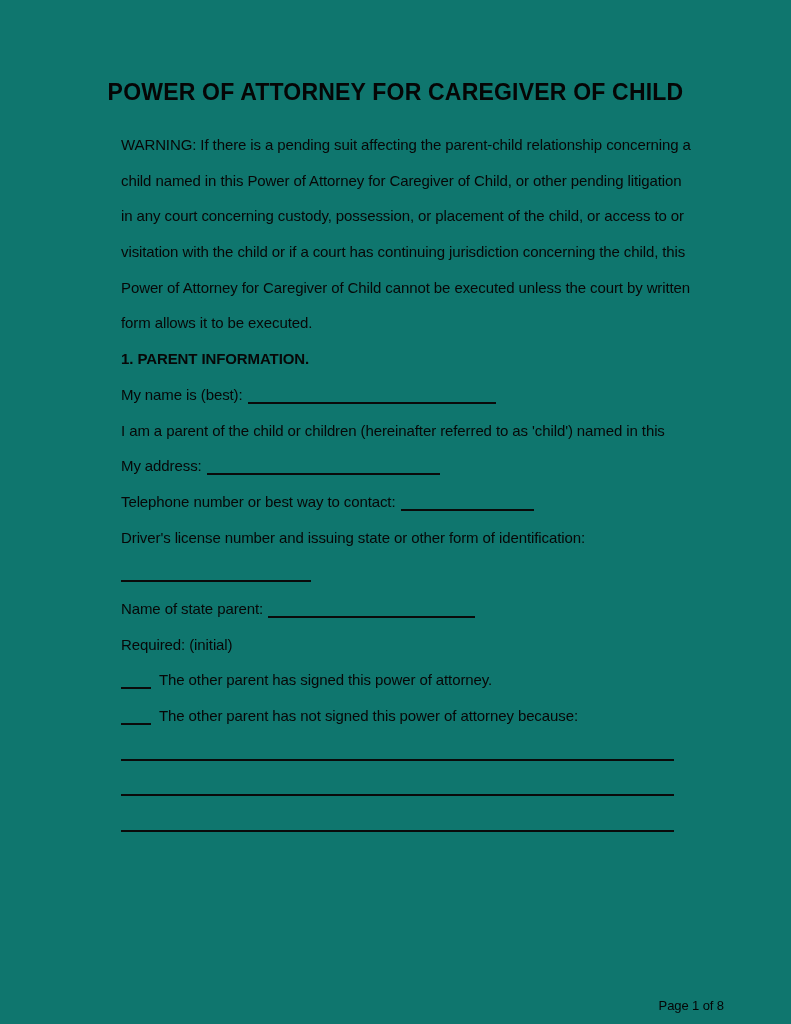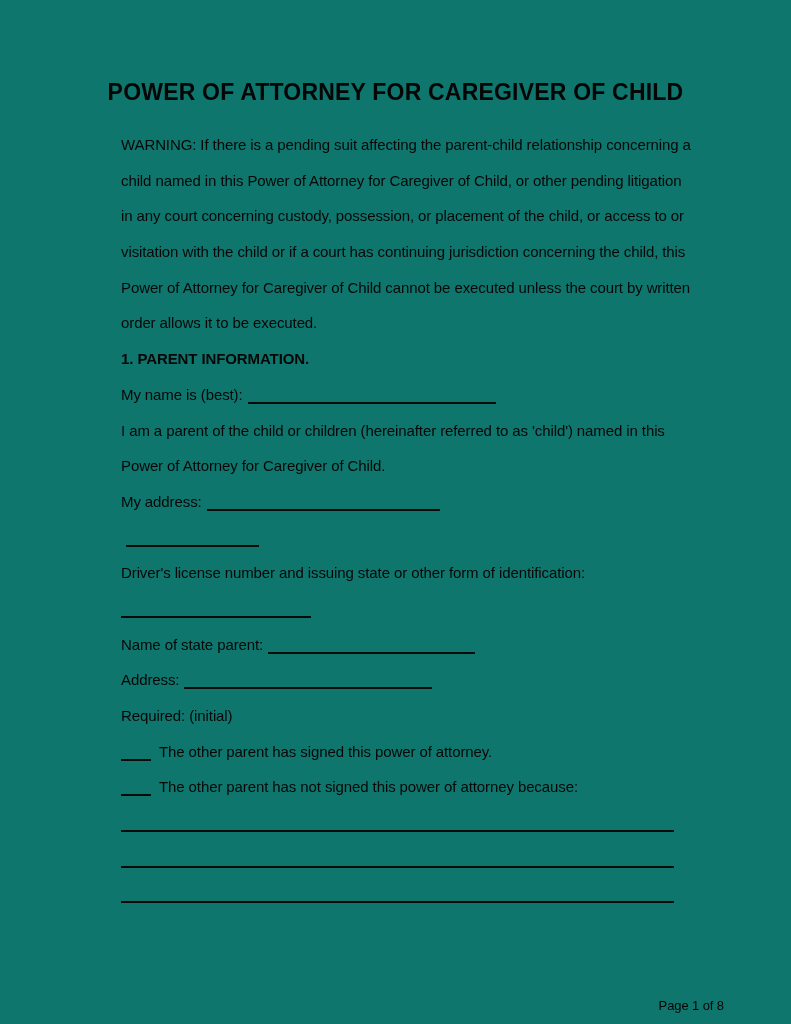--- a/index.html
+++ b/index.html
@@ -74,54 +74,50 @@
 
   <h1 class="title">POWER OF ATTORNEY FOR CAREGIVER OF CHILD</h1>
 
   <div class="content">
 
     <div class="line">WARNING: If there is a pending suit affecting the parent-child relationship concerning a</div>
     <div class="line">child named in this Power of Attorney for Caregiver of Child, or other pending litigation</div>
     <div class="line">in any court concerning custody, possession, or placement of the child, or access to or</div>
     <div class="line">visitation with the child or if a court has continuing jurisdiction concerning the child, this</div>
     <div class="line">Power of Attorney for Caregiver of Child cannot be executed unless the court by written</div>
-    <div class="line">order allows it to be executed.</div>
+    <div class="line">form allows it to be executed.</div>
 
     <div class="line heading">1. PARENT INFORMATION.</div>
 
     <div class="line">
       <span>My name is (best):</span><span class="blank b-name"></span>
     </div>
 
     <div class="line">I am a parent of the child or children (hereinafter referred to as 'child') named in this</div>
-    <div class="line">Power of Attorney for Caregiver of Child.</div>
 
     <div class="line">
       <span>My address:</span><span class="blank b-addr"></span>
     </div>
 
     <div class="line">
-      <span class="blank b-contact"></span>
+      <span>Telephone number or best way to contact:</span><span class="blank b-contact"></span>
     </div>
 
     <div class="line">
       <span>Driver's license number and issuing state or other form of identification:</span>
     </div>
 
     <div class="line">
       <span class="blank b-license"></span>
     </div>
 
     <div class="line">
       <span>Name of state parent:</span><span class="blank b-oparent"></span>
     </div>
 
-    <div class="line">
-      <span>Address:</span><span class="blank b-oaddr"></span>
-    </div>
 
 
     <div class="line">
       <span>Required: (initial)</span>
     </div>
 
     <div class="line">
       <span class="blank b-init"></span><span>The other parent has signed this power of attorney.</span>
     </div>
 

